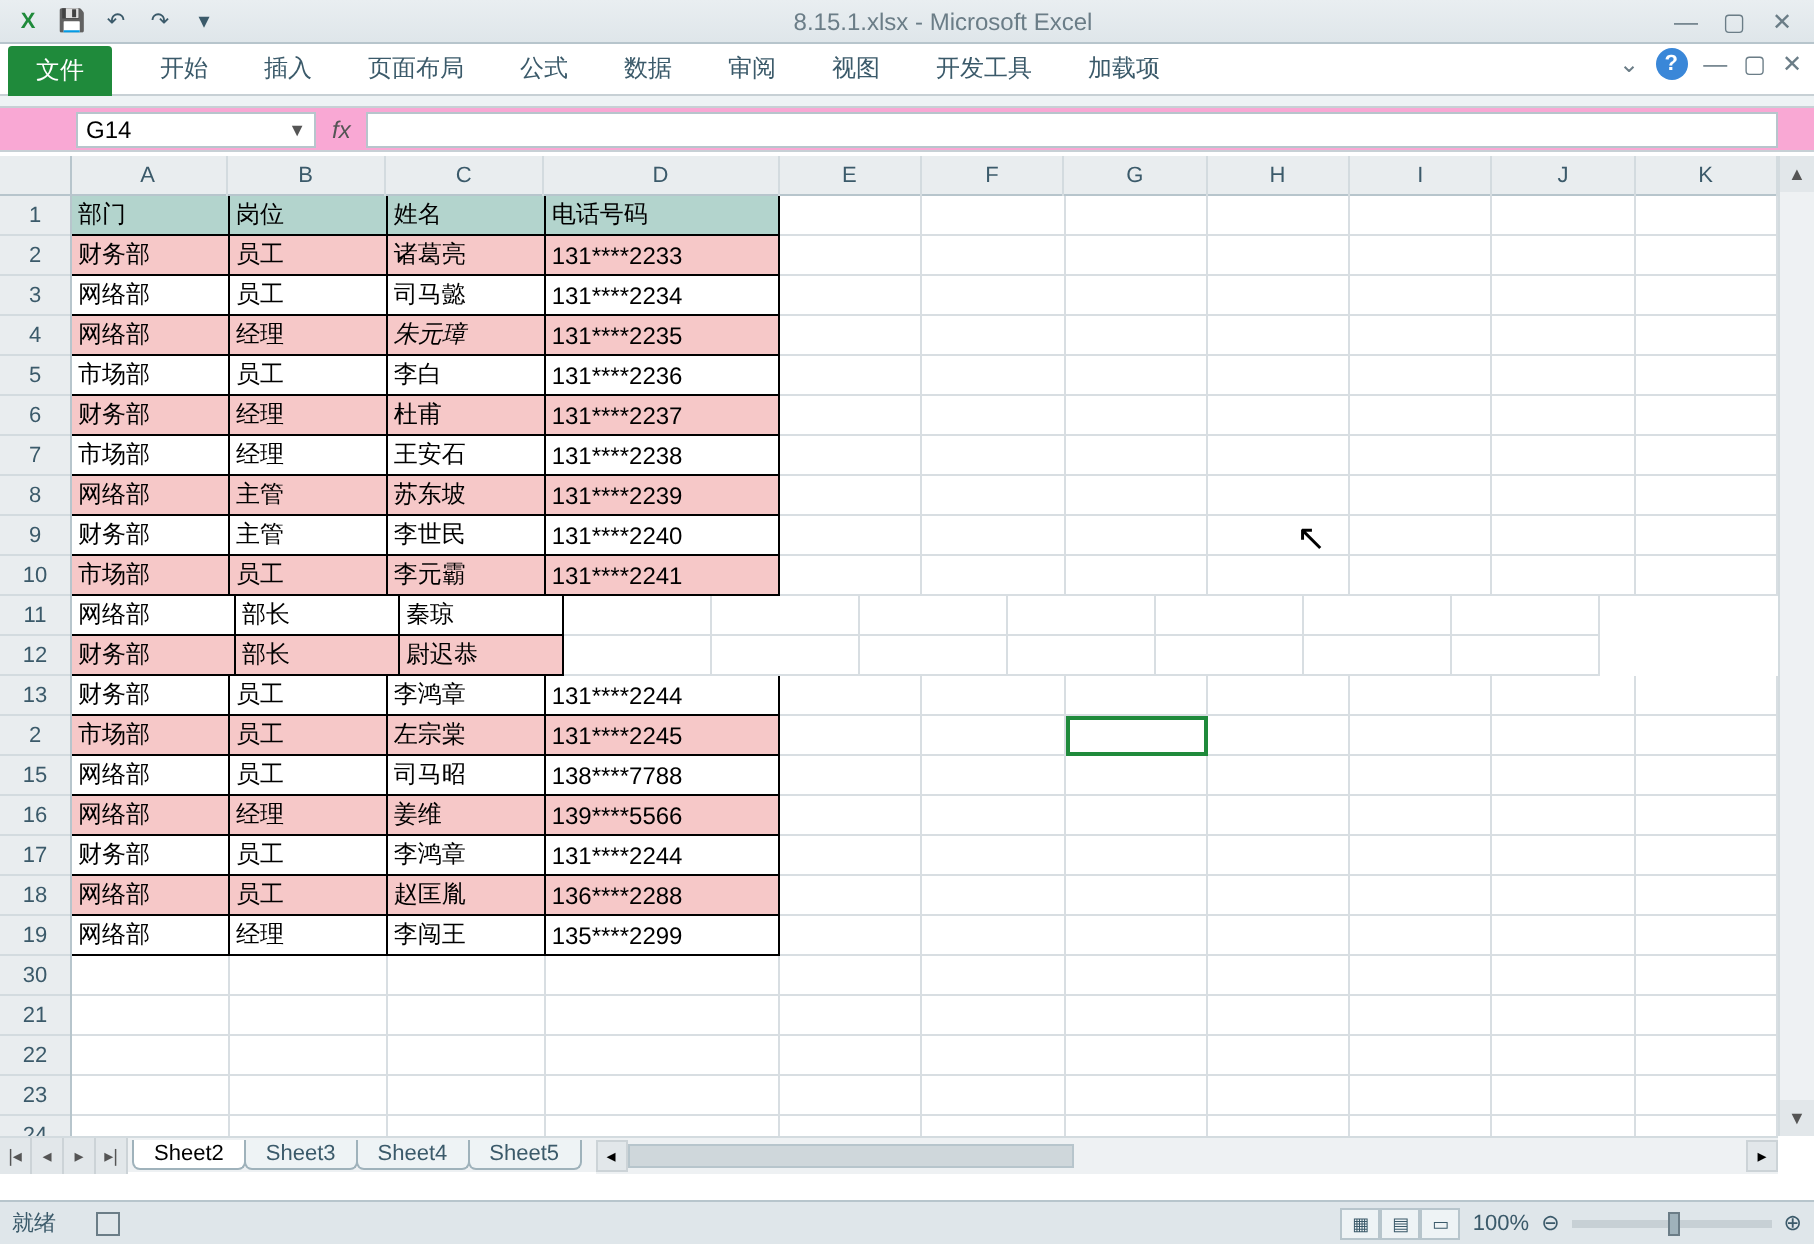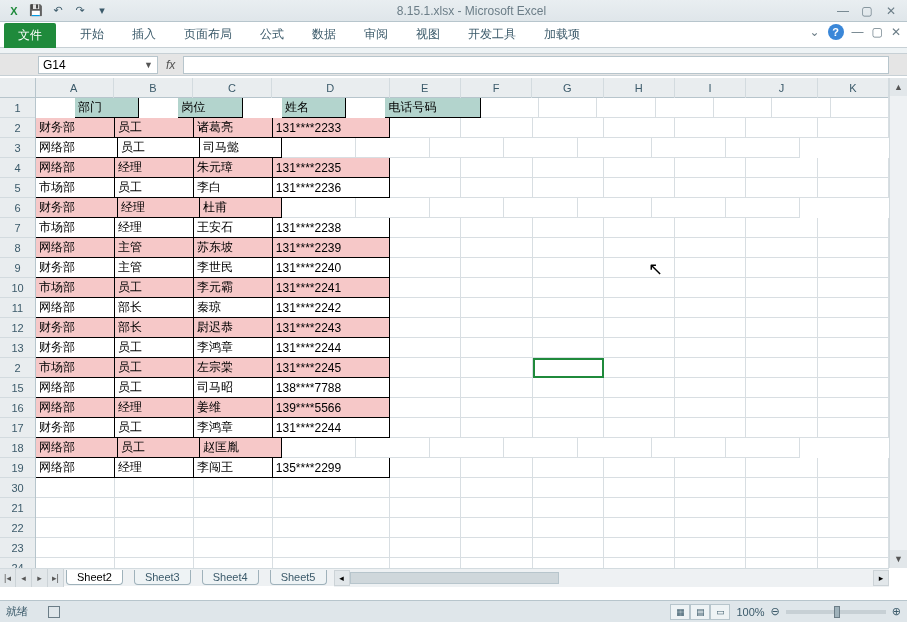--- a/index.html
+++ b/index.html
@@ -13,50 +13,50 @@
 .winbtns span { width:16px; text-align:center;}
 
 .ribbontabs { height:26px; background:#fff; display:flex; align-items:flex-end; padding-left:4px; border-bottom:1px solid #c7d0d5; position:relative;}
 .filebtn { background:#1f8a3b; color:#fff; padding:4px 14px; font-size:12px; border-radius:2px 2px 0 0; margin-right:10px; margin-bottom:-1px;}
 .rtab { padding:4px 14px; color:#3b5a6a; cursor:default;}
 .ribright { position:absolute; right:6px; top:2px; display:flex; gap:8px; align-items:center; color:#6b7d87;}
 .helpico { width:16px;height:16px;border-radius:50%;background:#3a87d8;color:#fff;display:flex;align-items:center;justify-content:center;font-size:11px;font-weight:bold;}
 
 .thinbar { height:6px; background:#eef3f5; border-bottom:1px solid #c7d0d5;}
 
-.fbar { height:22px; display:flex; align-items:center; border-bottom:1px solid #c7d0d5; background:#e5e5e5;}
+.fbar { height:22px; display:flex; align-items:center; border-bottom:1px solid #c7d0d5; background:#f9a8d4;}
 .namebox { width:120px; height:18px; margin-left:38px; background:#fff; border:1px solid #b7c5cc; display:flex; align-items:center; padding:0 4px; justify-content:space-between;}
 .namebox .dd { font-size:9px; color:#555;}
 .fxicons { display:flex; gap:8px; padding:0 8px; color:#8a8a8a;}
 .fxicons .fx { font-style:italic; color:#555;}
 .formulainput { flex:1; height:18px; background:#fff; border:1px solid #b7c5cc; margin-right:18px;}
 
 .gridwrap { position:absolute; top:78px; left:0; right:0; bottom:36px; background:#fff; }
 .colhdr-row { position:absolute; top:0; left:0; right:18px; height:20px; display:flex; background:#e9edef; border-bottom:1px solid #b7c5cc;}
 .rownum-col { position:absolute; top:0; left:0; bottom:18px; width:36px; background:#e9edef; border-right:1px solid #b7c5cc;}
 .corner { height:20px; border-bottom:1px solid #b7c5cc; background:#e9edef;}
 .rownum { height:20px; display:flex; align-items:center; justify-content:center; color:#3b5a6a; border-bottom:1px solid #d3dbdf; font-size:11px;}
 .colhdr { height:20px; display:flex; align-items:center; justify-content:center; color:#3b5a6a; border-right:1px solid #d3dbdf; font-size:11px;}
 .colhdr:first-child { width:36px; border-right:1px solid #b7c5cc;} 
 .cells { position:absolute; top:20px; left:36px; right:18px; bottom:18px; overflow:hidden;}
 .cellrow { display:flex; height:20px;}
 .cell { height:20px; border-right:1px solid #d8dee2; border-bottom:1px solid #d8dee2; padding:0 3px; display:flex; align-items:center; font-size:12px; overflow:hidden; white-space:nowrap;}
 .datacell { border-right:1px solid #000; border-bottom:1px solid #000;}
-.hdrcell { background:#b3d4cd; border-right:1px solid #000; border-bottom:1px solid #000;margin-left:39px;}
+.hdrcell { background:#b3d4cd; border-right:1px solid #000; border-bottom:1px solid #000;}
 .pinkcell { background:#f6c8c8;}
 .selcell { outline:2px solid #1f8a3b; outline-offset:-2px;}
 
 .vscroll { position:absolute; top:0; right:0; width:18px; bottom:18px; background:#eef1f3; border-left:1px solid #d3dbdf;}
 .vscroll .up,.vscroll .dn { height:18px; display:flex; align-items:center; justify-content:center; color:#555; font-size:9px; background:#e2e7ea;}
 .vscroll .track { position:absolute; top:18px; bottom:18px; left:0; right:0;}
 .vscroll .dn { position:absolute; bottom:0; left:0; right:0;}
 .hscroll-area { position:absolute; left:0; right:18px; bottom:0; height:18px; background:#eef1f3; border-top:1px solid #d3dbdf; display:flex; align-items:center;}
 .tabctrl { display:flex; height:18px;}
 .tabctrl .btn { width:16px; display:flex; align-items:center; justify-content:center; font-size:9px; color:#555; background:#e2e7ea; border-right:1px solid #ccd3d7;}
-.sheettabs { display:flex; height:16px; align-items:flex-start; padding-left:2px;gap:12px;}
+.sheettabs { display:flex; height:16px; align-items:flex-start; padding-left:2px;}
 .sheettab { padding:1px 10px; font-size:11px; border:1px solid #9fb2bb; border-top:none; background:#eef3f5; margin-right:-1px; border-radius:0 0 4px 4px; color:#3b5a6a;}
 .sheettab.active { background:#fff; color:#000;}
 .hscroll-track { flex:1; margin-left:8px; display:flex; align-items:center; height:18px; background:#eef1f3;}
 .hscroll-track .lbtn,.hscroll-track .rbtn { width:16px; height:16px; display:flex; align-items:center; justify-content:center; font-size:9px; background:#e2e7ea; border:1px solid #ccd3d7;}
 .hscroll-track .bar { flex:1; height:14px; position:relative;}
 .hscroll-track .thumb { position:absolute; left:0; width:40%; top:1px; bottom:1px; background:#cfd7db; border:1px solid #b7c5cc;}
 
 .statusbar { position:absolute; left:0; right:0; bottom:0; height:22px; background:#dfe6ea; border-top:1px solid #b7c5cc; display:flex; align-items:center; justify-content:space-between; padding:0 6px; color:#3b5a6a; font-size:11px;}
 .statusbar .left { display:flex; align-items:center; gap:20px;}
 .viewbtns { display:flex; gap:0;}
@@ -185,32 +185,33 @@
         <div class="cell" style="width: 74px;"></div>
         <div class="cell" style="width: 74px;"></div>
         <div class="cell" style="width: 74px;"></div>
         <div class="cell" style="width: 74px;"></div>
         <div class="cell" style="width: 74px;"></div>
       </div>
       <div class="cellrow">
         <div class="cell datacell" style="width: 82px;">网络部</div>
         <div class="cell datacell" style="width: 82px;">员工</div>
         <div class="cell datacell" style="width: 82px;">司马懿</div>
+        <div class="cell datacell" style="width: 122px;">131****2234</div>
         <div class="cell" style="width: 74px;"></div>
         <div class="cell" style="width: 74px;"></div>
         <div class="cell" style="width: 74px;"></div>
         <div class="cell" style="width: 74px;"></div>
         <div class="cell" style="width: 74px;"></div>
         <div class="cell" style="width: 74px;"></div>
         <div class="cell" style="width: 74px;"></div>
       </div>
       <div class="cellrow">
         <div class="cell datacell pinkcell" style="width: 82px;">网络部</div>
         <div class="cell datacell pinkcell" style="width: 82px;">经理</div>
-        <div class="cell datacell pinkcell" style="width: 82px;">朱元璋</div>
+        <div class="cell datacell pinkcell" style="width: 82px; font-style: italic;">朱元璋</div>
         <div class="cell datacell pinkcell" style="width: 122px;">131****2235</div>
         <div class="cell" style="width: 74px;"></div>
         <div class="cell" style="width: 74px;"></div>
         <div class="cell" style="width: 74px;"></div>
         <div class="cell" style="width: 74px;"></div>
         <div class="cell" style="width: 74px;"></div>
         <div class="cell" style="width: 74px;"></div>
         <div class="cell" style="width: 74px;"></div>
       </div>
       <div class="cellrow">
@@ -223,20 +224,21 @@
         <div class="cell" style="width: 74px;"></div>
         <div class="cell" style="width: 74px;"></div>
         <div class="cell" style="width: 74px;"></div>
         <div class="cell" style="width: 74px;"></div>
         <div class="cell" style="width: 74px;"></div>
       </div>
       <div class="cellrow">
         <div class="cell datacell pinkcell" style="width: 82px;">财务部</div>
         <div class="cell datacell pinkcell" style="width: 82px;">经理</div>
         <div class="cell datacell pinkcell" style="width: 82px;">杜甫</div>
+        <div class="cell datacell pinkcell" style="width: 122px;">131****2237</div>
         <div class="cell" style="width: 74px;"></div>
         <div class="cell" style="width: 74px;"></div>
         <div class="cell" style="width: 74px;"></div>
         <div class="cell" style="width: 74px;"></div>
         <div class="cell" style="width: 74px;"></div>
         <div class="cell" style="width: 74px;"></div>
         <div class="cell" style="width: 74px;"></div>
       </div>
       <div class="cellrow">
         <div class="cell datacell" style="width: 82px;">市场部</div>
@@ -287,34 +289,32 @@
         <div class="cell" style="width: 74px;"></div>
         <div class="cell" style="width: 74px;"></div>
         <div class="cell" style="width: 74px;"></div>
         <div class="cell" style="width: 74px;"></div>
         <div class="cell" style="width: 74px;"></div>
       </div>
       <div class="cellrow">
         <div class="cell datacell" style="width: 82px;">网络部</div>
         <div class="cell datacell" style="width: 82px;">部长</div>
         <div class="cell datacell" style="width: 82px;">秦琼</div>
-        <div class="cell datacell" style="width: 122px;">131****2242</div>
         <div class="cell" style="width: 74px;"></div>
         <div class="cell" style="width: 74px;"></div>
         <div class="cell" style="width: 74px;"></div>
         <div class="cell" style="width: 74px;"></div>
         <div class="cell" style="width: 74px;"></div>
         <div class="cell" style="width: 74px;"></div>
         <div class="cell" style="width: 74px;"></div>
       </div>
       <div class="cellrow">
         <div class="cell datacell pinkcell" style="width: 82px;">财务部</div>
         <div class="cell datacell pinkcell" style="width: 82px;">部长</div>
         <div class="cell datacell pinkcell" style="width: 82px;">尉迟恭</div>
-        <div class="cell datacell pinkcell" style="width: 122px;">131****2243</div>
         <div class="cell" style="width: 74px;"></div>
         <div class="cell" style="width: 74px;"></div>
         <div class="cell" style="width: 74px;"></div>
         <div class="cell" style="width: 74px;"></div>
         <div class="cell" style="width: 74px;"></div>
         <div class="cell" style="width: 74px;"></div>
         <div class="cell" style="width: 74px;"></div>
       </div>
       <div class="cellrow">
         <div class="cell datacell" style="width: 82px;">财务部</div>
@@ -378,20 +378,21 @@
         <div class="cell" style="width: 74px;"></div>
         <div class="cell" style="width: 74px;"></div>
         <div class="cell" style="width: 74px;"></div>
         <div class="cell" style="width: 74px;"></div>
         <div class="cell" style="width: 74px;"></div>
       </div>
       <div class="cellrow">
         <div class="cell datacell pinkcell" style="width: 82px;">网络部</div>
         <div class="cell datacell pinkcell" style="width: 82px;">员工</div>
         <div class="cell datacell pinkcell" style="width: 82px;">赵匡胤</div>
+        <div class="cell datacell pinkcell" style="width: 122px;">136****2288</div>
         <div class="cell" style="width: 74px;"></div>
         <div class="cell" style="width: 74px;"></div>
         <div class="cell" style="width: 74px;"></div>
         <div class="cell" style="width: 74px;"></div>
         <div class="cell" style="width: 74px;"></div>
         <div class="cell" style="width: 74px;"></div>
         <div class="cell" style="width: 74px;"></div>
       </div>
       <div class="cellrow">
         <div class="cell datacell" style="width: 82px;">网络部</div>

